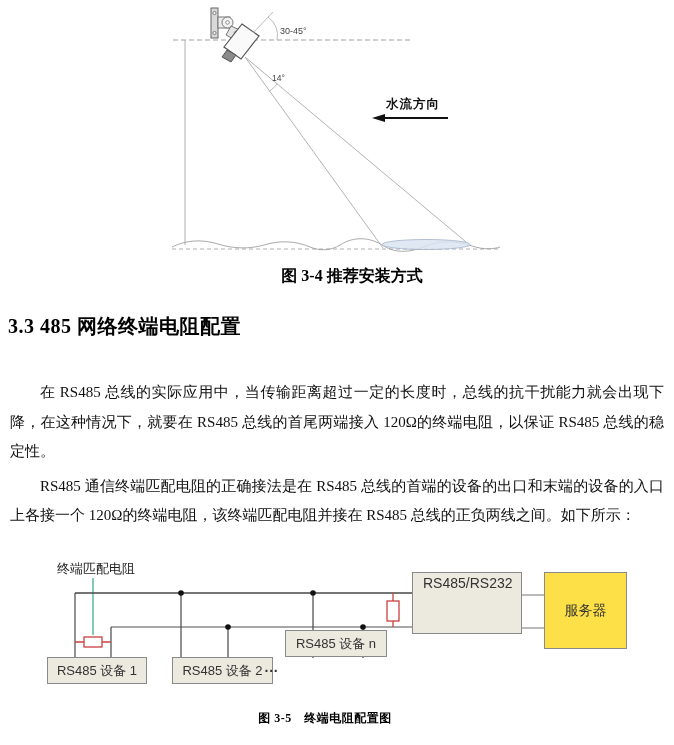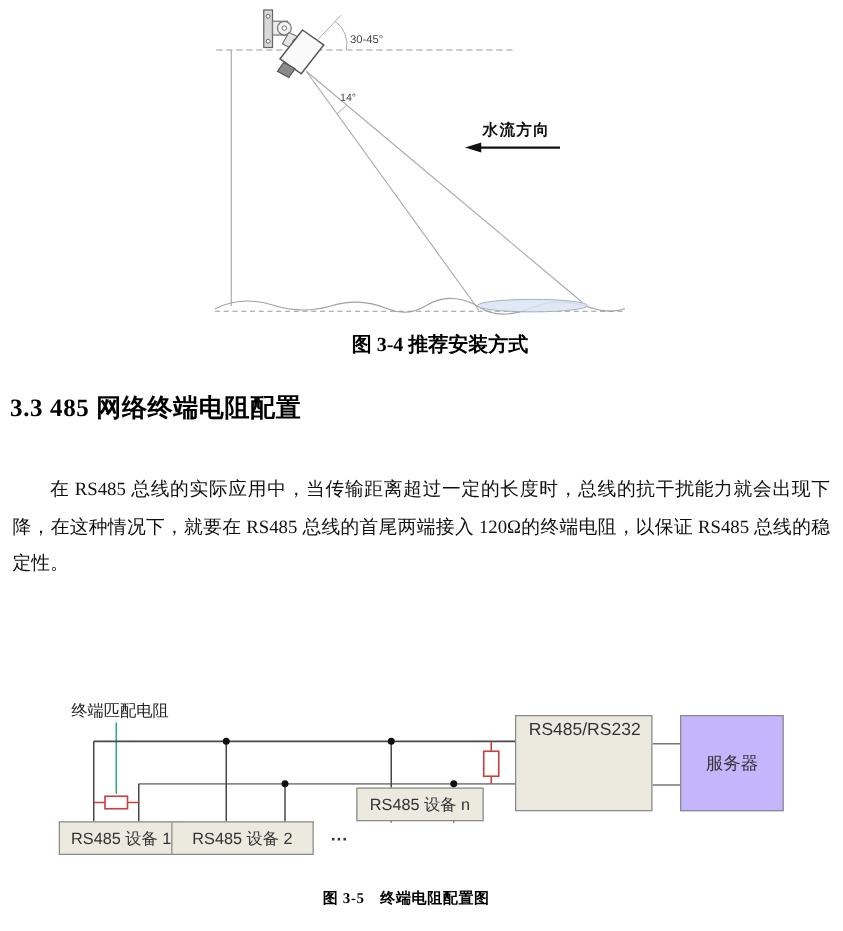--- a/index.html
+++ b/index.html
@@ -31,36 +31,36 @@
 
   
   #fig35-svg{left:0;top:552px;width:674px;height:150px;}
   .dev-box{
     box-sizing:border-box;height:27px;background:#ece9df;border:1px solid #8a8a8a;
     display:flex;align-items:center;justify-content:center;
     font-family:"Liberation Sans", sans-serif;font-size:13px;color:#333;
     white-space:nowrap;
   }
   #device-1{left:47px;top:657px;width:100px;}
-  #device-2{left:137px;top:657px;width:114px;}
+  #device-2{left:172px;top:657px;width:101px;}
   #device-n{left:285px;top:630px;width:102px;}
   #bus-ellipsis{
     left:258px;top:657px;width:27px;height:27px;display:flex;align-items:center;
     justify-content:center;font-weight:bold;font-size:14px;color:#333;
     font-family:"Liberation Sans", sans-serif;
   }
   #converter-box{
-    box-sizing:border-box;left:412px;top:572px;width:110px;height:77px;
+    box-sizing:border-box;left:412px;top:572px;width:110px;height:62px;
     background:#ece9df;border:1px solid #8a8a8a;display:flex;flex-direction:column;
     justify-content:space-between;padding-left:10px;
     font-family:"Liberation Sans", sans-serif;font-size:14px;color:#333;line-height:21px;
   }
   #server-box{
     box-sizing:border-box;left:544px;top:572px;width:83px;height:77px;
-    background:#c4b5fd;border:1px solid #8a8a8a;display:flex;align-items:center;
+    background:#fde047;border:1px solid #8a8a8a;display:flex;align-items:center;
     justify-content:center;font-family:"Liberation Sans", sans-serif;
     font-size:14px;color:#333;
   }
   #resistor-pointer-label{
     left:57px;top:560px;font-size:13px;color:#222;
     font-family:"Liberation Sans", sans-serif;white-space:nowrap;
   }
 </style>
 </head>
 <body>
@@ -101,20 +101,21 @@
   <path d="M216,114 H280" stroke="#111" stroke-width="1.8" fill="none"></path>
   <polygon points="204,114 217,110 217,118" fill="#111"></polygon>
 </svg>
 
 <div id="caption-3-4" class="abs fig-caption">图 3-4 推荐安装方式</div>
 
 <div id="section-heading" class="abs">3.3 485 网络终端电阻配置</div>
 
 <div id="body-text" class="abs">
   <p>在 RS485 总线的实际应用中，当传输距离超过一定的长度时，总线的抗干扰能力就会出现下降，在这种情况下，就要在 RS485 总线的首尾两端接入 120Ω的终端电阻，以保证 RS485 总线的稳定性。</p>
+  <p>RS485 通信终端匹配电阻的正确接法是在 RS485 总线的首端的设备的出口和末端的设备的入口上各接一个 120Ω的终端电阻，该终端匹配电阻并接在 RS485 总线的正负两线之间。如下所示：</p>
 </div>
 
 <svg id="fig35-svg" class="abs" viewBox="0 0 674 150">
 
   <path d="M93,26 V83" stroke="#2fa97a" stroke-width="1.2" fill="none"></path>
 
   <path d="M75,41 H412" stroke="#474747" stroke-width="1.4" fill="none"></path>
   <path d="M111,75 H412" stroke="#8a8a8a" stroke-width="1.4" fill="none"></path>
 
   <path d="M75,41 V106" stroke="#474747" stroke-width="1.2" fill="none"></path>

